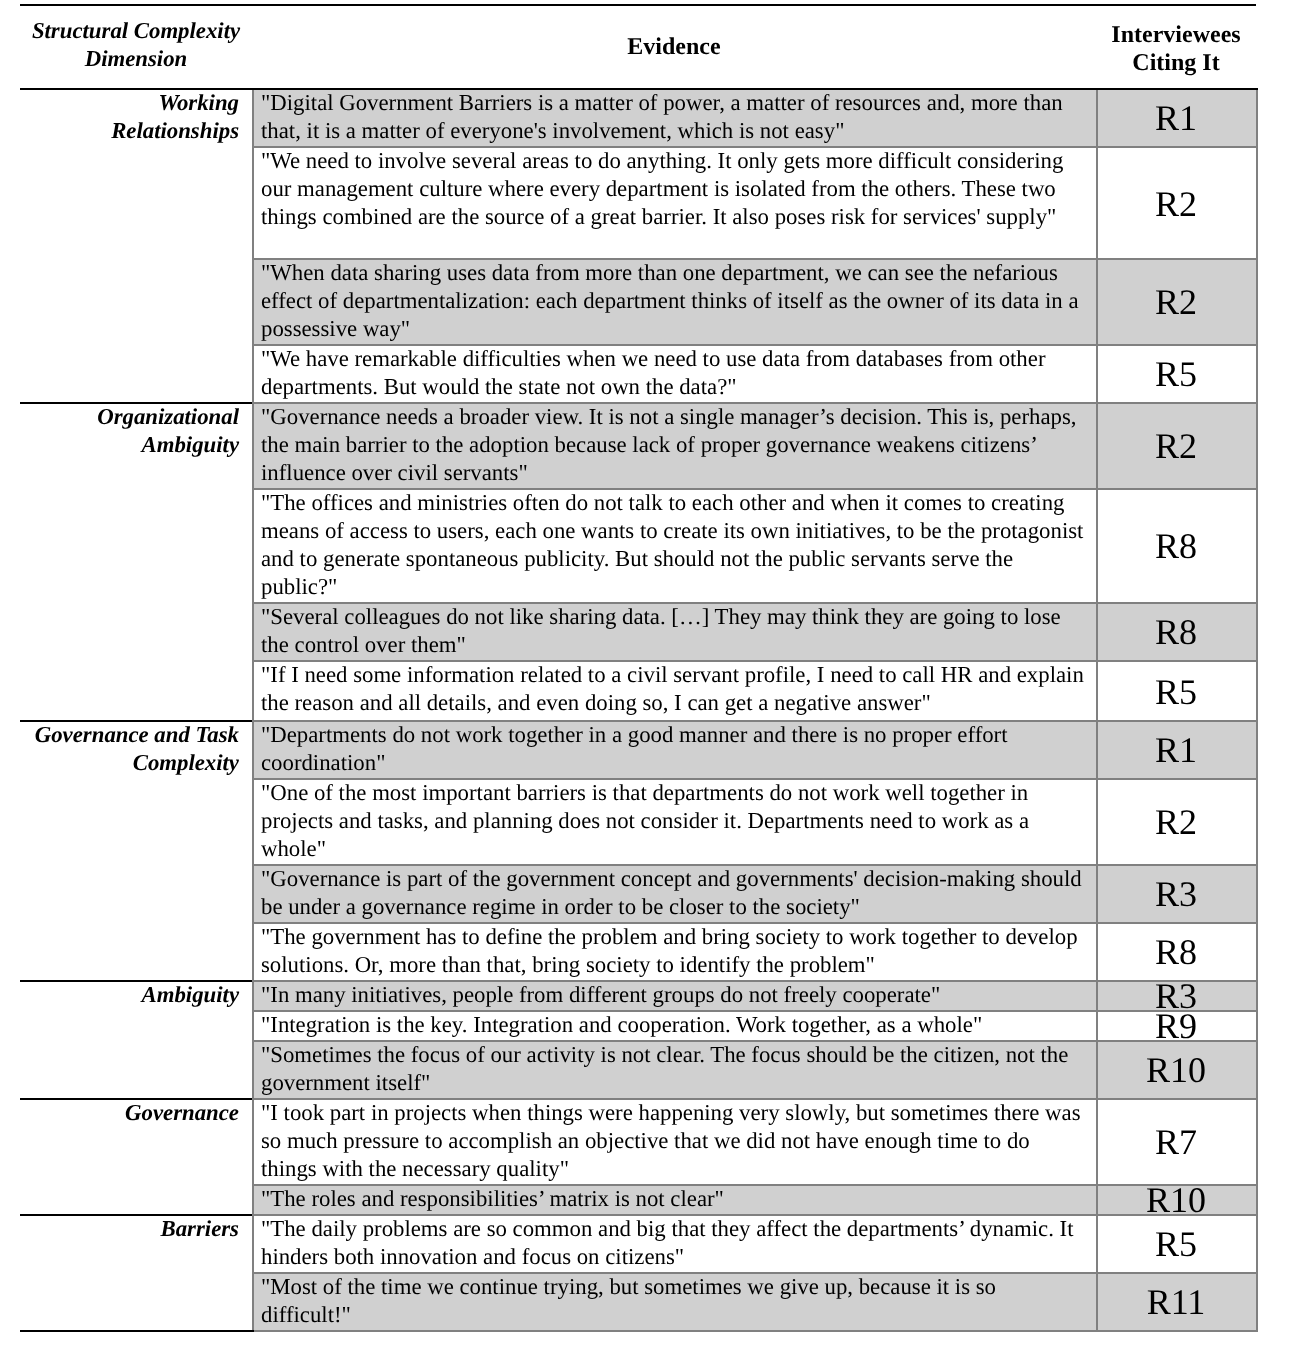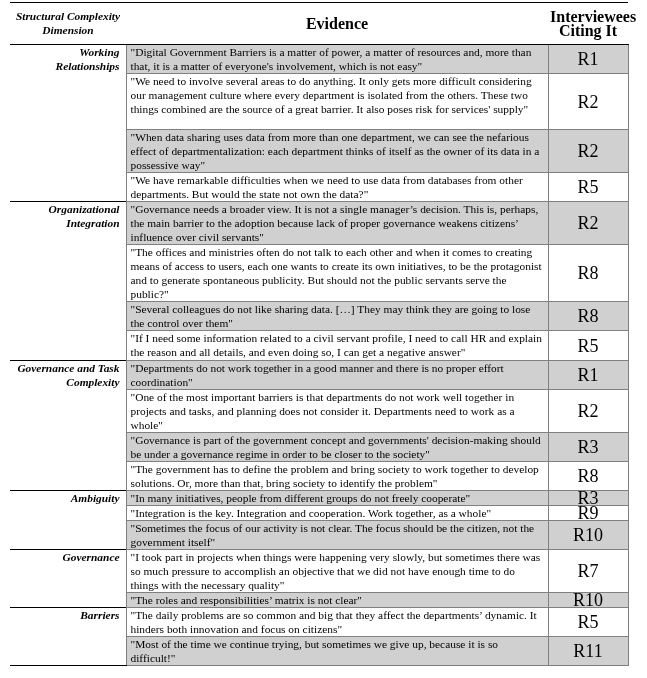--- a/index.html
+++ b/index.html
@@ -37,22 +37,22 @@
       height: 41px;
       border-top: 1.5px solid #000;
       border-bottom: 1.5px solid #000;
       font-size: 11.4px;
       line-height: 13.5px;
     }
     thead th.th-dim {
       font-style: italic;
       font-weight: bold;
     }
-    thead th.th-ev { font-size: 16px; }
-    thead th.th-rs { font-size: 16px; line-height: 14px; }
+    thead th.th-ev { font-size: 12px; }
+    thead th.th-rs { font-size: 12px; line-height: 14px; }
 
     td {
       padding: 0 3px 0 3px;
       vertical-align: top;
     }
     td.dim {
       font-style: italic;
       font-weight: bold;
       text-align: right;
       padding-right: 6px;
@@ -108,21 +108,21 @@
     <tr class="shade" style="height:42px">
       <td class="ev">"When data sharing uses data from more than one department, we can see the nefarious effect of departmentalization: each department thinks of itself as the owner of its data in a possessive way"</td>
       <td class="rs">R2</td>
     </tr>
     <tr style="height:28px">
       <td class="ev">"We have remarkable difficulties when we need to use data from databases from other departments. But would the state not own the data?"</td>
       <td class="rs">R5</td>
     </tr>
 
     <tr class="shade group-start" style="height:42px">
-      <td class="dim" rowspan="4">Organizational Integration</td>
+      <td class="dim" rowspan="4">Organizational Ambiguity</td>
       <td class="ev">"Governance needs a broader view. It is not a single manager’s decision. This is, perhaps, the main barrier to the adoption because lack of proper governance weakens citizens’ influence over civil servants"</td>
       <td class="rs">R2</td>
     </tr>
     <tr style="height:56px">
       <td class="ev">"The offices and ministries often do not talk to each other and when it comes to creating means of access to users, each one wants to create its own initiatives, to be the protagonist and to generate spontaneous publicity. But should not the public servants serve the public?"</td>
       <td class="rs">R8</td>
     </tr>
     <tr class="shade" style="height:28px">
       <td class="ev">"Several colleagues do not like sharing data. […] They may think they are going to lose the control over them"</td>
       <td class="rs">R8</td>

